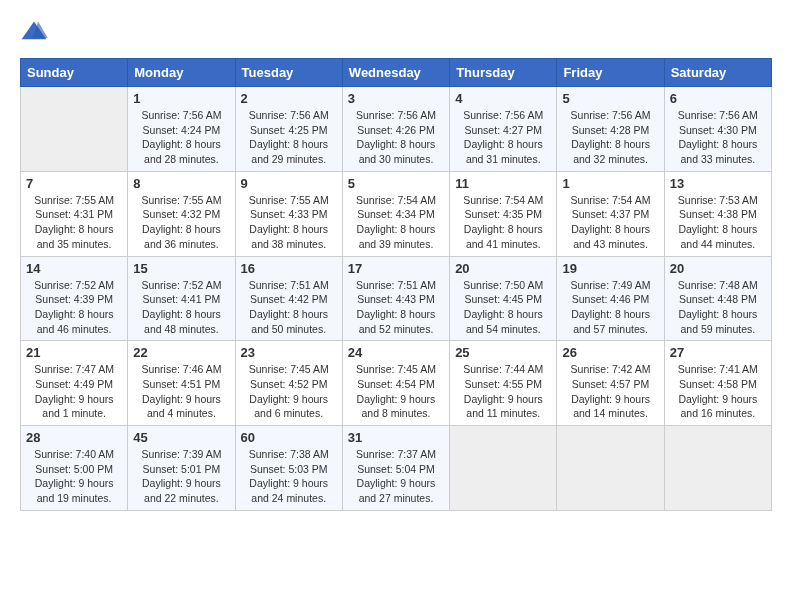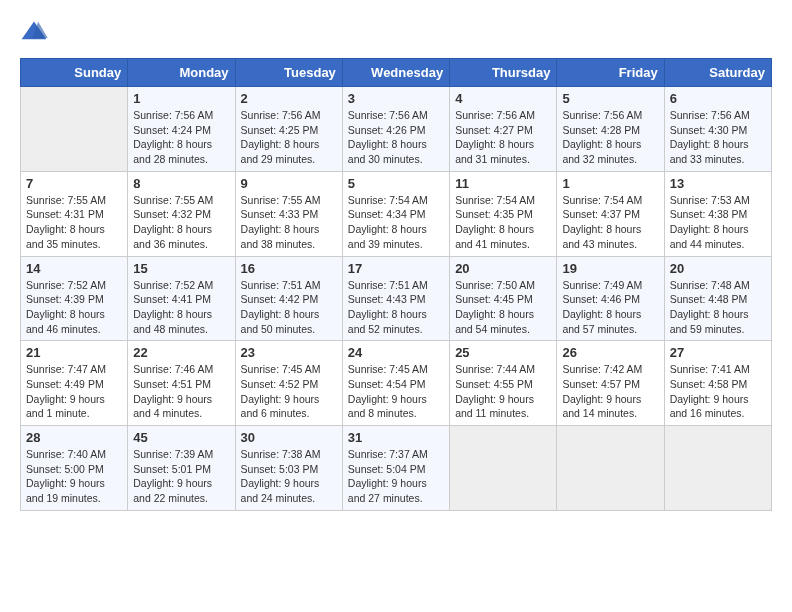--- a/index.html
+++ b/index.html
@@ -51,21 +51,21 @@
     }
     table {
       width: 100%;
       border-collapse: collapse;
       font-size: 11px;
     }
     thead tr th {
       background-color: #3a6bc4;
       color: #fff;
       padding: 6px 6px;
-      text-align: right;
+      text-align: left;
       font-size: 13px;
       font-weight: bold;
       border: 1px solid #2a5aaa;
     }
     tbody tr td {
       border: 1px solid #ccc;
       vertical-align: top;
       padding: 4px 5px;
       min-height: 80px;
       background: #fff;
@@ -79,20 +79,21 @@
     .day-number {
       font-size: 13px;
       font-weight: bold;
       color: #333;
       margin-bottom: 2px;
     }
     .day-info {
       color: #333;
       line-height: 1.4;
       font-size: 10.5px;
+      text-align: center;
     }
     .empty-cell {
       background: #eee !important;
     }
   </style>
 </head>
 <body>
 
 <div class="header">
   <div class="logo">
@@ -243,21 +244,21 @@
       <tr>
         <td>
           <div class="day-number">28</div>
           <div class="day-info">Sunrise: 7:40 AM<br>Sunset: 5:00 PM<br>Daylight: 9 hours<br>and 19 minutes.</div>
         </td>
         <td>
           <div class="day-number">45</div>
           <div class="day-info">Sunrise: 7:39 AM<br>Sunset: 5:01 PM<br>Daylight: 9 hours<br>and 22 minutes.</div>
         </td>
         <td>
-          <div class="day-number">30</div>
+          <div class="day-number">60</div>
           <div class="day-info">Sunrise: 7:38 AM<br>Sunset: 5:03 PM<br>Daylight: 9 hours<br>and 24 minutes.</div>
         </td>
         <td>
           <div class="day-number">31</div>
           <div class="day-info">Sunrise: 7:37 AM<br>Sunset: 5:04 PM<br>Daylight: 9 hours<br>and 27 minutes.</div>
         </td>
         <td class="empty-cell"></td>
         <td class="empty-cell"></td>
         <td class="empty-cell"></td>
       </tr>

